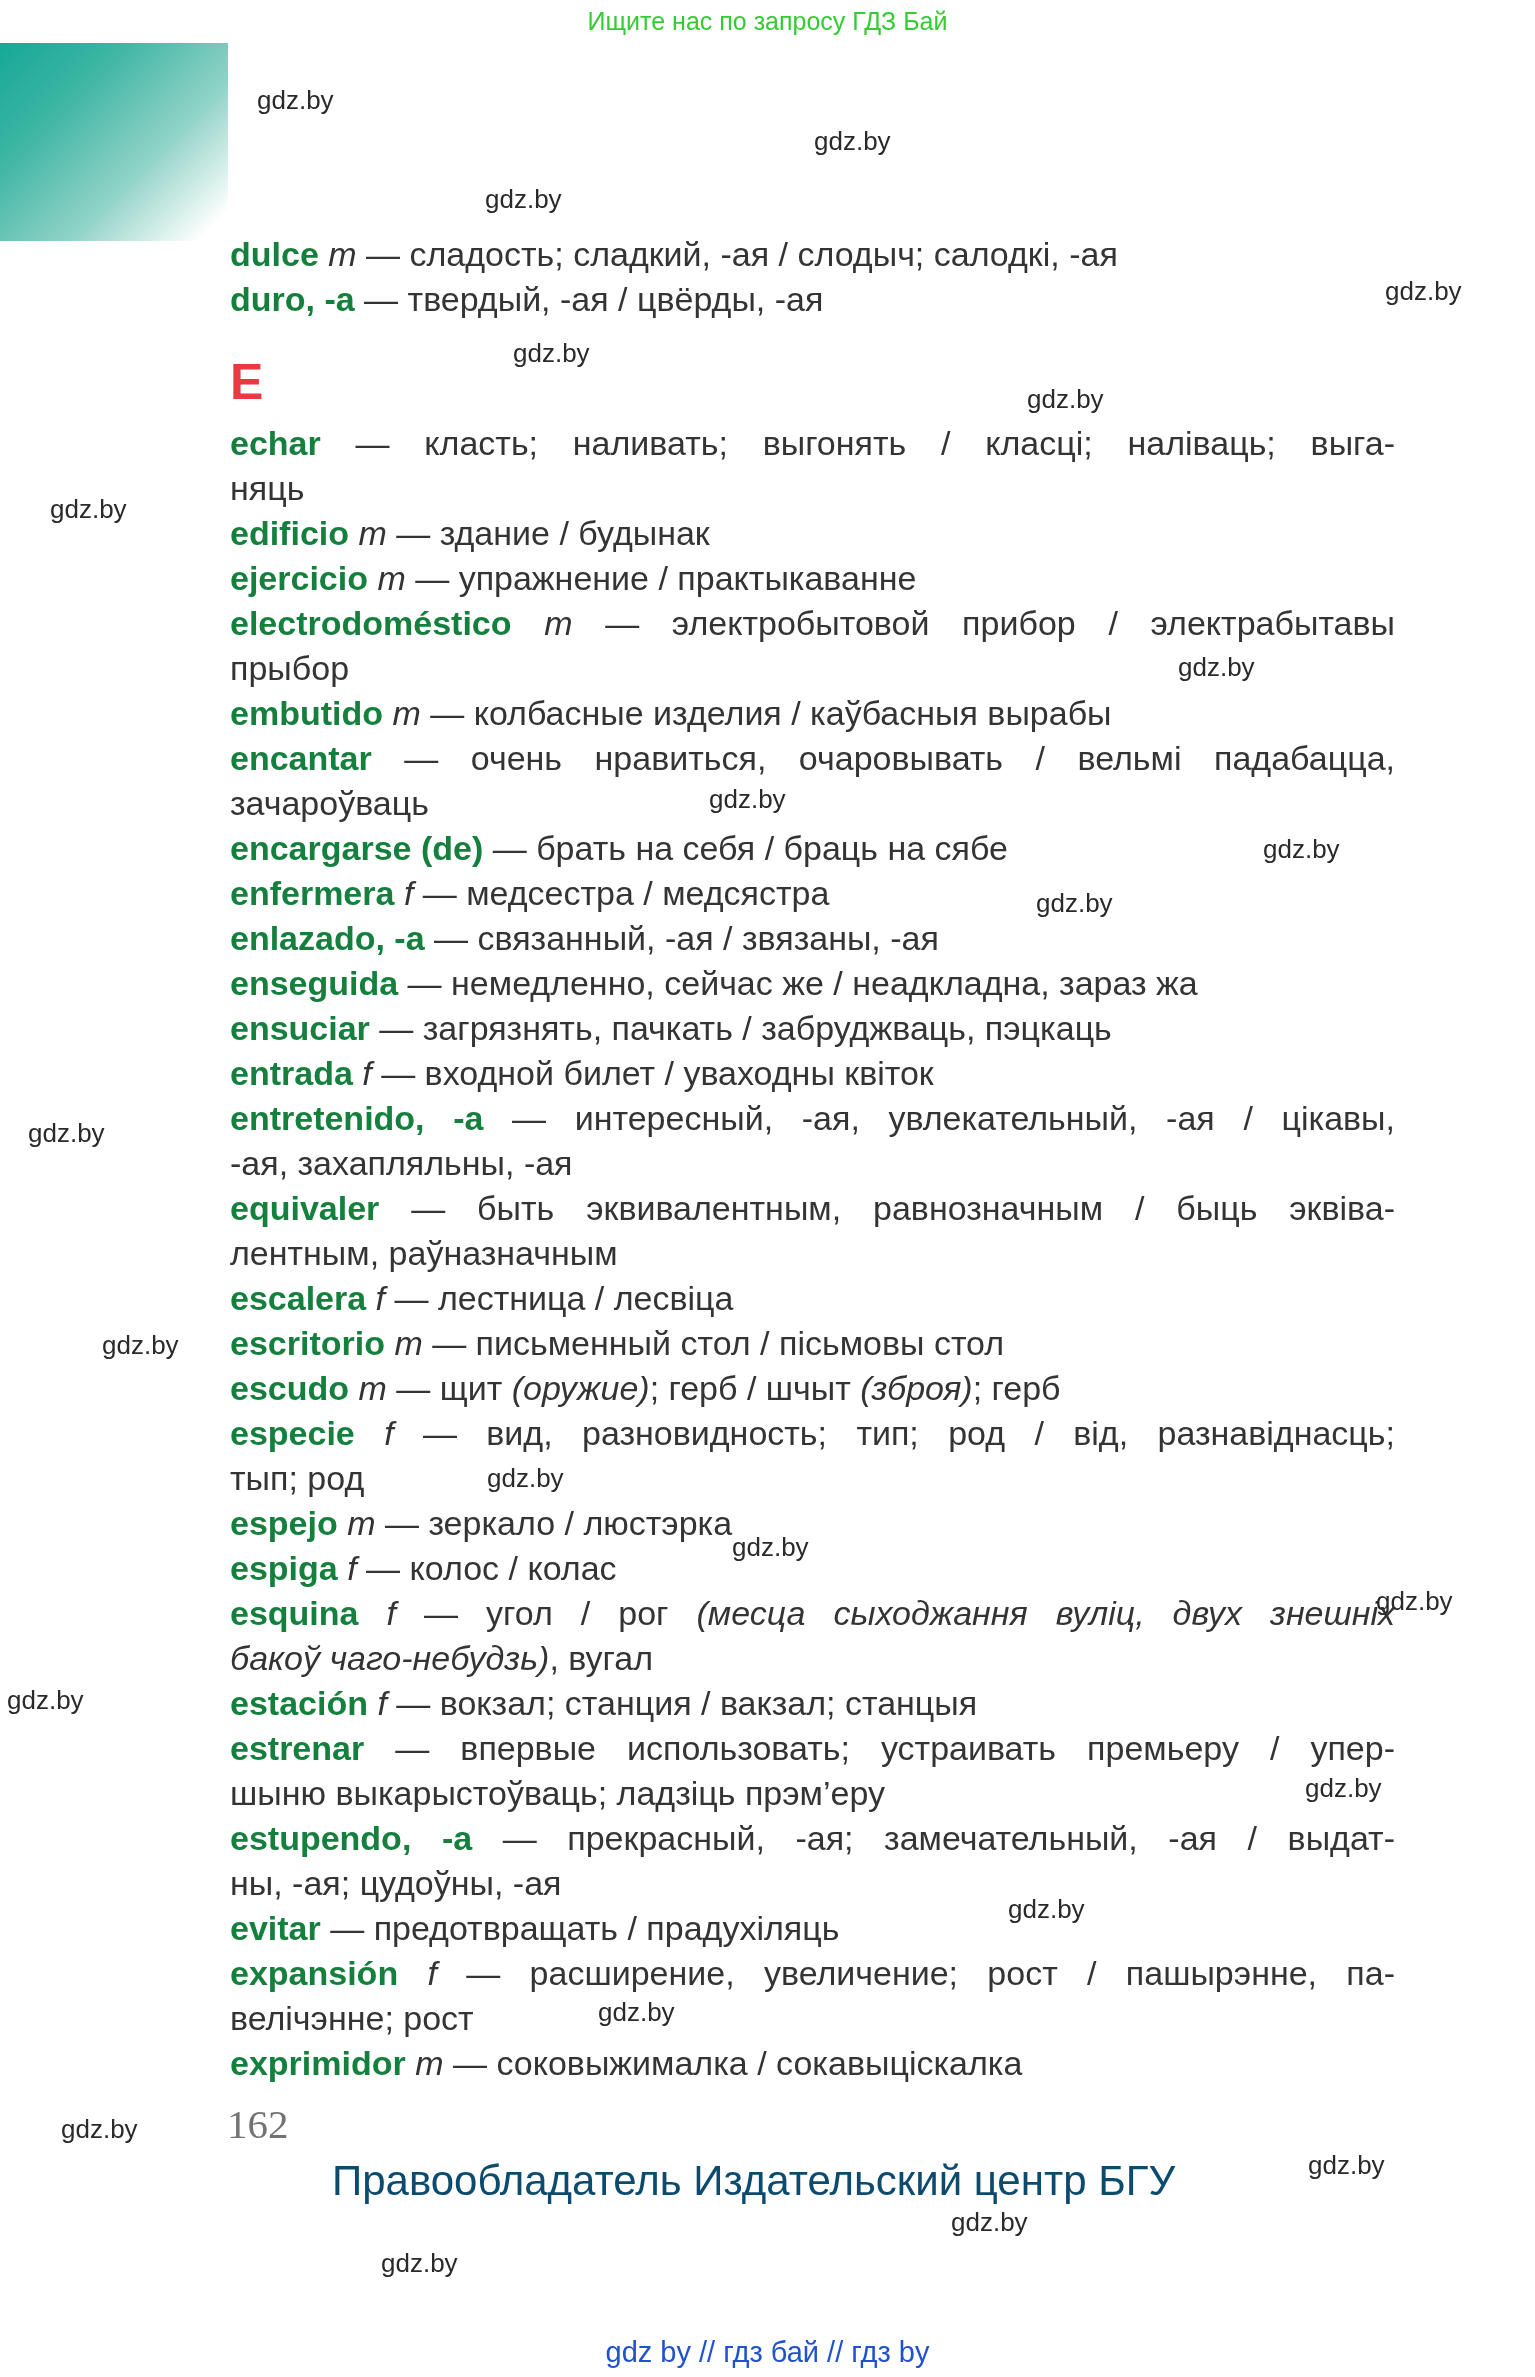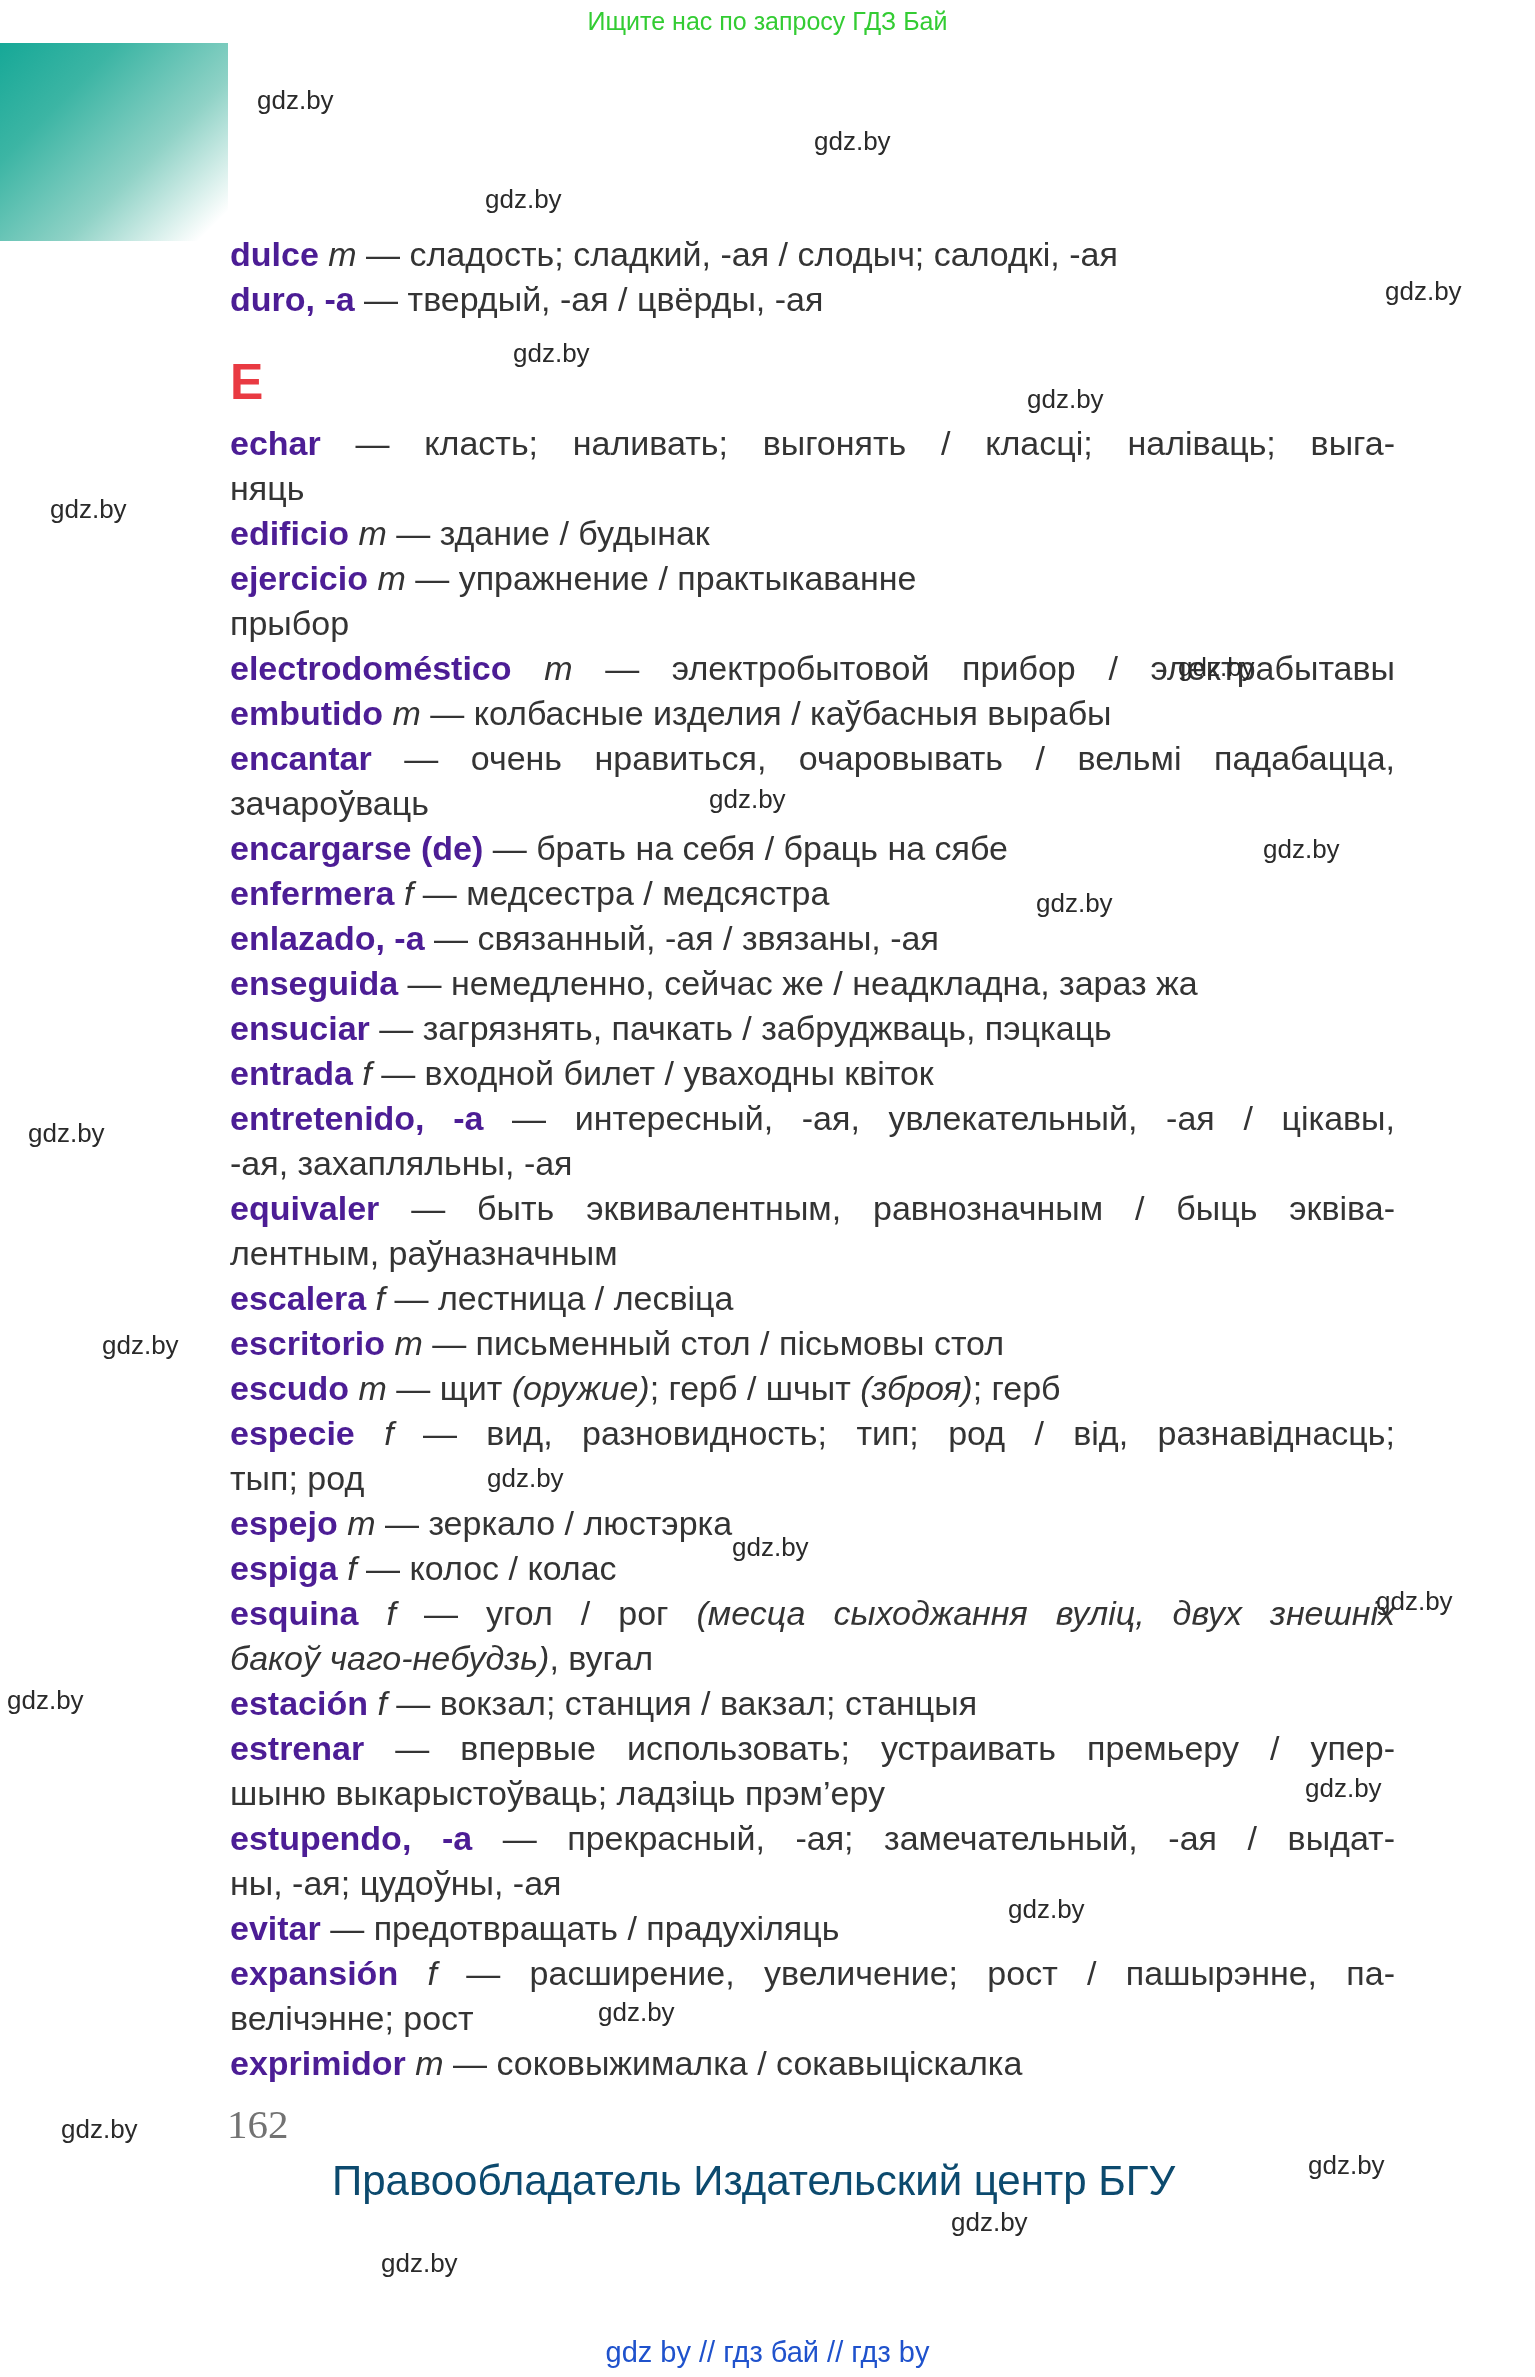--- a/index.html
+++ b/index.html
@@ -33,21 +33,21 @@
   }
   .line {
     height: 45px;
     line-height: 45px;
     white-space: normal;
   }
   .line.j {
     text-align: justify;
     text-align-last: justify;
   }
-  .line .b { font-weight: bold; color: #4c1d95; }
+  .line .b { font-weight: bold; color: #15803d; }
   .line .i { font-style: italic; }
   .letter-line {
     margin-top: 29.5px;
     margin-bottom: 8.7px;
     height: 61px;
     line-height: 61px;
     font-size: 50px;
     font-weight: bold;
     color: #e93a42;
   }
@@ -87,22 +87,22 @@
   <div class="promo">Ищите нас по запросу ГДЗ Бай</div>
   <div class="teal-block"></div>
   <div class="content">
       <div class="line"><span class="b">dulce </span><span class="i">m</span><span> — сладость; сладкий, -ая / слодыч; салодкі, -ая</span></div>
       <div class="line"><span class="b">duro, -a</span><span> — твердый, -ая / цвёрды, -ая</span></div>
       <div class="letter-line">E</div>
       <div class="line j"><span class="b">echar</span><span> — класть; наливать; выгонять / класці; наліваць; выга-</span></div>
       <div class="line"><span>няць</span></div>
       <div class="line"><span class="b">edificio </span><span class="i">m</span><span> — здание / будынак</span></div>
       <div class="line"><span class="b">ejercicio </span><span class="i">m</span><span> — упражнение / практыкаванне</span></div>
+      <div class="line j"><span class="b">electrodoméstico </span><span class="i">m</span><span> — электробытовой прибор / электрабытавы</span></div>
       <div class="line"><span>прыбор</span></div>
-      <div class="line j"><span class="b">electrodoméstico </span><span class="i">m</span><span> — электробытовой прибор / электрабытавы</span></div>
       <div class="line"><span class="b">embutido </span><span class="i">m</span><span> — колбасные изделия / каўбасныя вырабы</span></div>
       <div class="line j"><span class="b">encantar</span><span> — очень нравиться, очаровывать / вельмі падабацца,</span></div>
       <div class="line"><span>зачароўваць</span></div>
       <div class="line"><span class="b">encargarse (de)</span><span> — брать на себя / браць на сябе</span></div>
       <div class="line"><span class="b">enfermera </span><span class="i">f</span><span> — медсестра / медсястра</span></div>
       <div class="line"><span class="b">enlazado, -a</span><span> — связанный, -ая / звязаны, -ая</span></div>
       <div class="line"><span class="b">enseguida</span><span> — немедленно, сейчас же / неадкладна, зараз жа</span></div>
       <div class="line"><span class="b">ensuciar</span><span> — загрязнять, пачкать / забруджваць, пэцкаць</span></div>
       <div class="line"><span class="b">entrada </span><span class="i">f</span><span> — входной билет / уваходны квіток</span></div>
       <div class="line j"><span class="b">entretenido, -a</span><span> — интересный, -ая, увлекательный, -ая / цікавы,</span></div>

